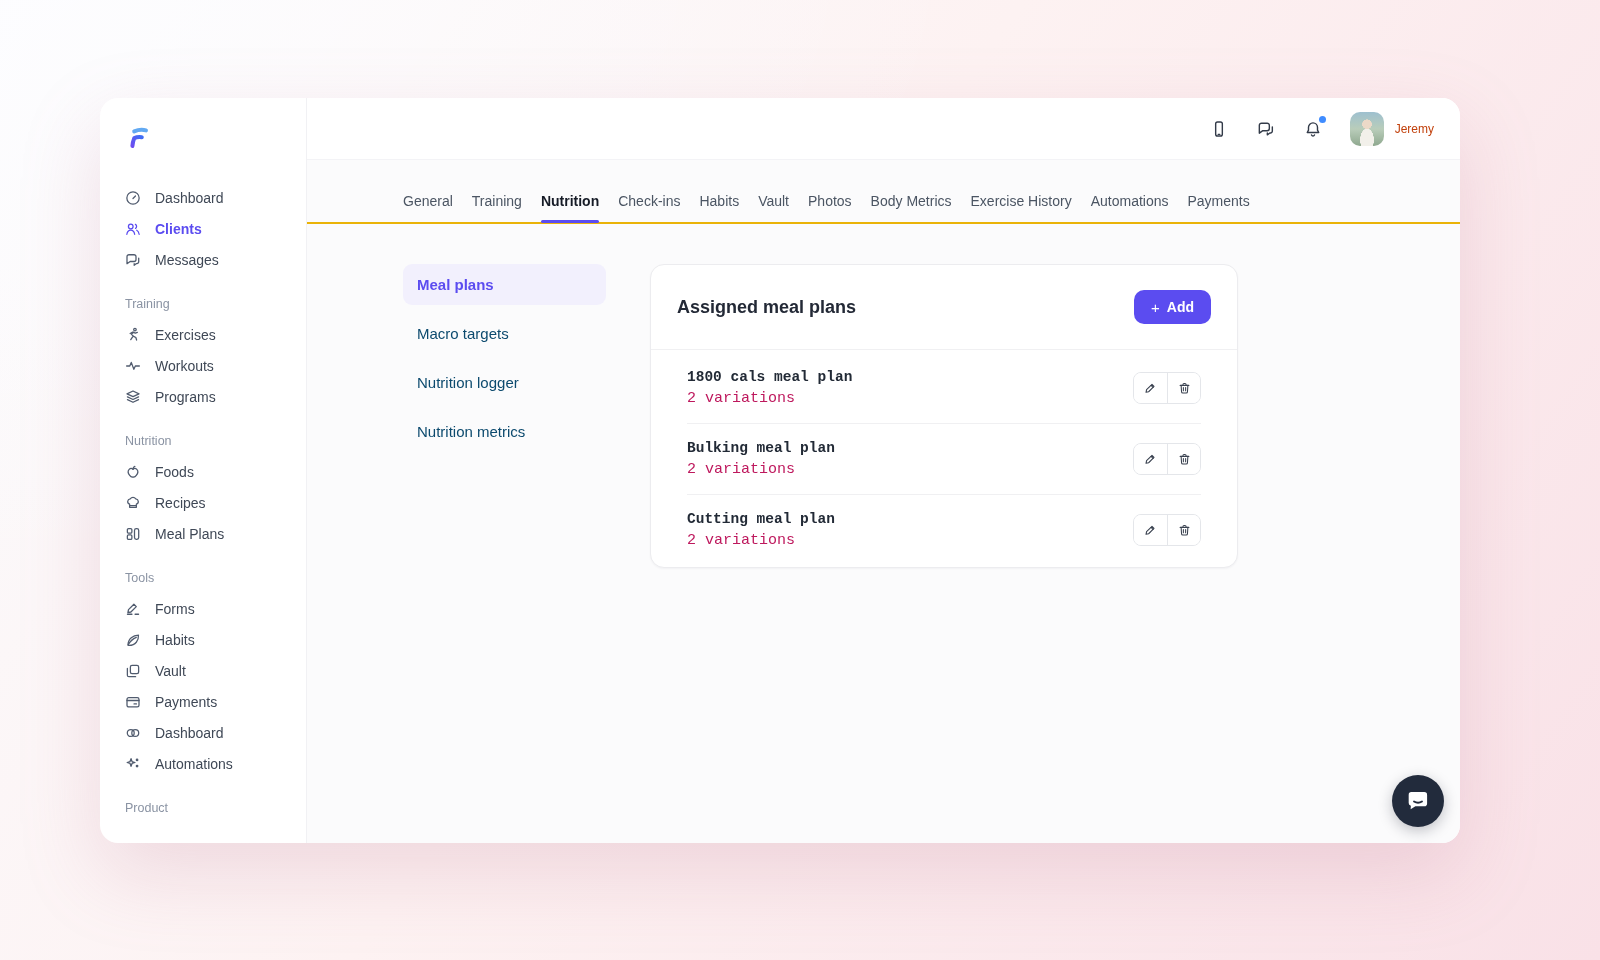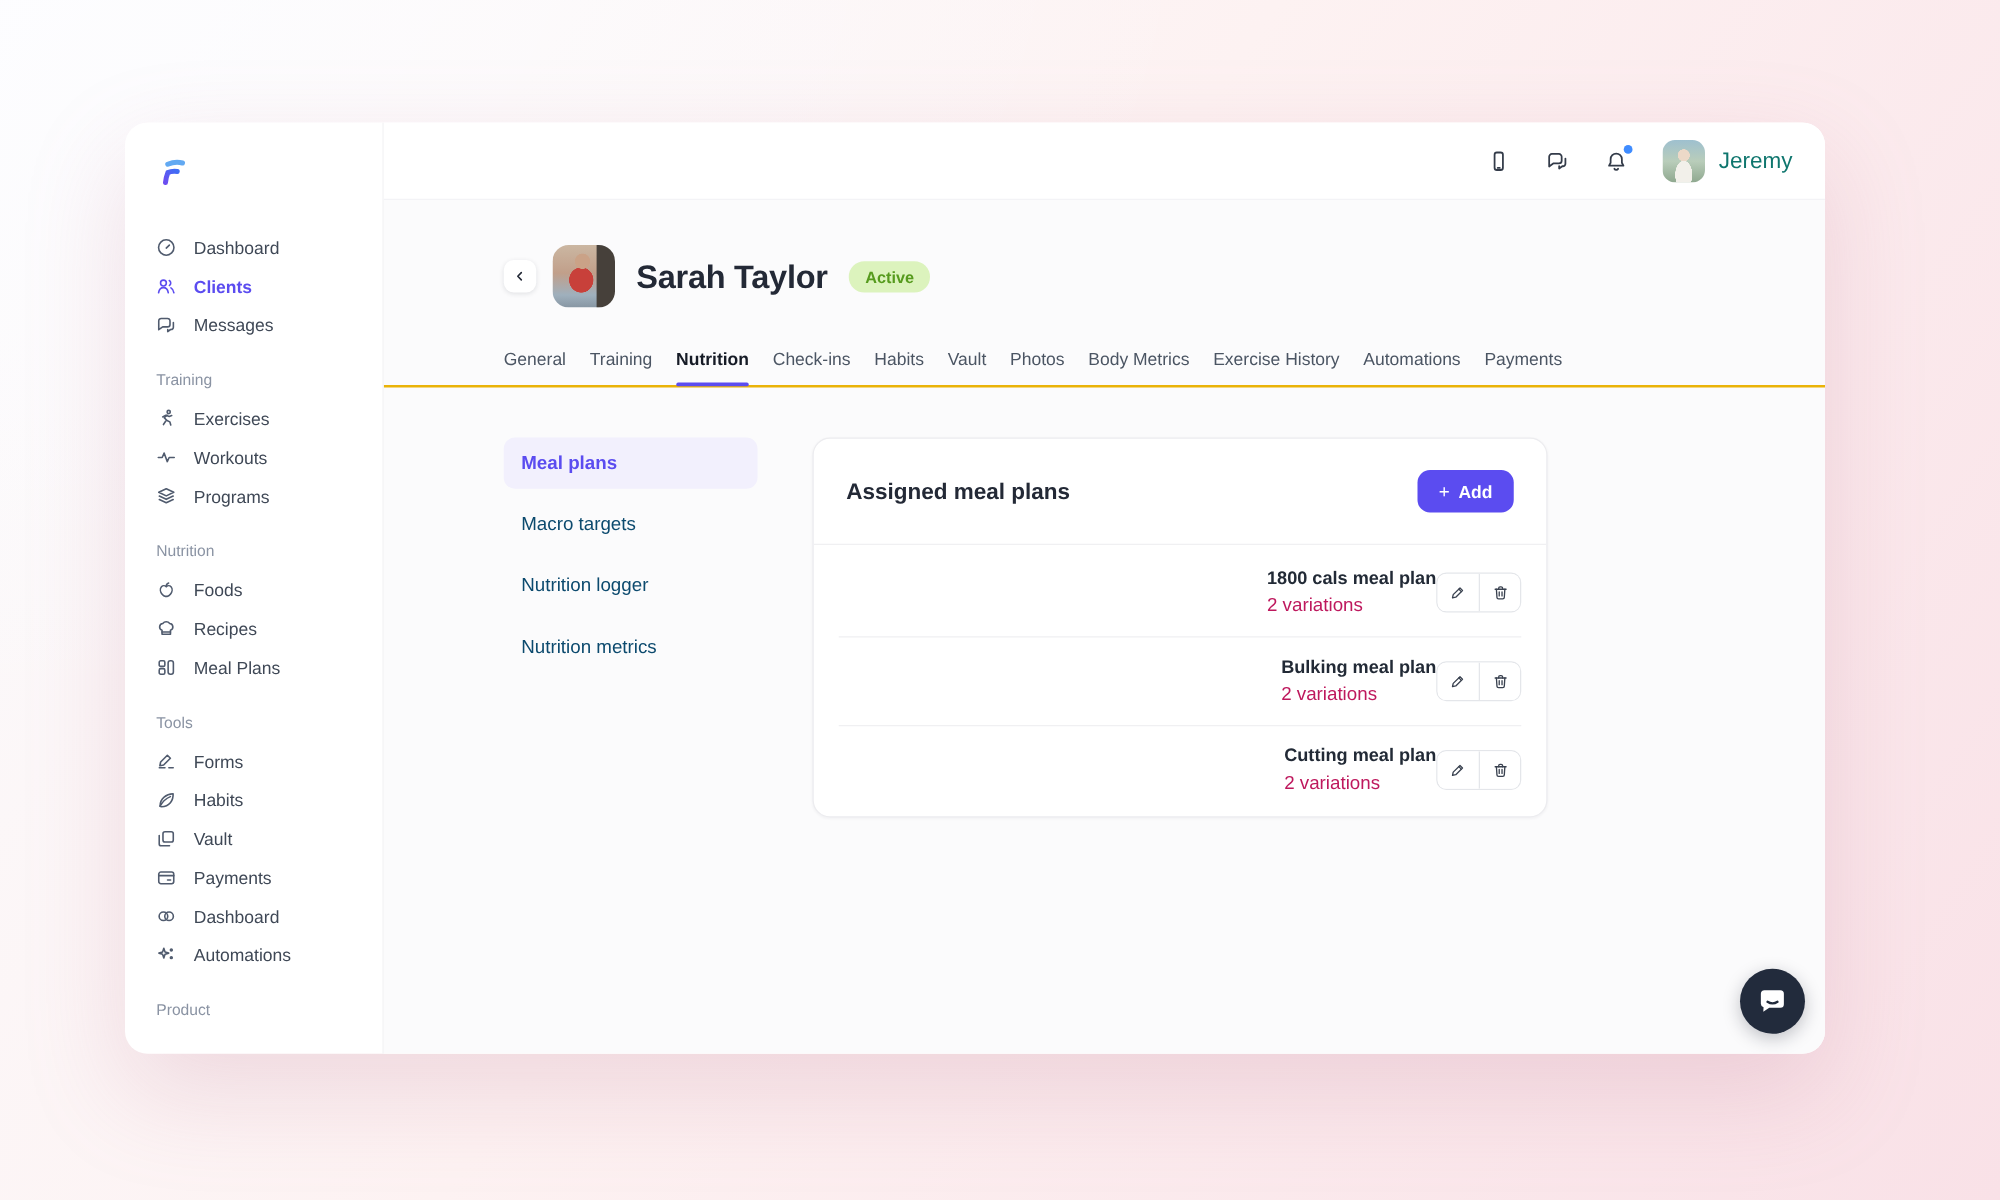--- a/index.html
+++ b/index.html
@@ -29,21 +29,21 @@
   .main { flex:1; display:flex; flex-direction:column; min-width:0; }
   .topbar { height:62px; flex:0 0 62px; background:#fff; border-bottom:1px solid #f3f3f6; display:flex; align-items:center; justify-content:flex-end; gap:27px; padding-right:26px; }
   .topbar .tico { width:20px; height:20px; color:#333b49; position:relative; cursor:pointer; }
   .dot { position:absolute; top:-3px; right:-3px; width:7px; height:7px; border-radius:50%; background:#3f8cff; }
   .userbox { display:flex; align-items:center; gap:11px; cursor:pointer; }
   .avatar-sm { width:34px; height:34px; border-radius:10px;
     background:
       radial-gradient(circle at 50% 36%, #ecd9c8 0 17%, rgba(0,0,0,0) 18%),
       radial-gradient(ellipse at 50% 82%, #f2f0ea 0 28%, rgba(0,0,0,0) 29%),
       linear-gradient(180deg, #9ec0cf 0%, #b9cdba 50%, #8fa88f 100%); }
-  .username { font-size:18px; color:#0f766e; }
+  .username { font-size:12px; color:#c2410c; }
   .content { flex:1; background:#fbfbfc; position:relative; overflow:hidden; }
   
   .client-row { display:flex; align-items:center; margin:36px 0 0 96px; }
   .back-btn { width:26px; height:26px; border-radius:8px; background:#fff; box-shadow:0 1px 4px rgba(20,24,40,.12); display:flex; align-items:center; justify-content:center; color:#232936; cursor:pointer; }
   .avatar-lg { width:50px; height:50px; border-radius:13px; margin-left:13px;
     background:
       radial-gradient(circle at 48% 26%, #caa287 0 13%, rgba(0,0,0,0) 14%),
       radial-gradient(ellipse at 46% 56%, #c8403a 0 25%, rgba(0,0,0,0) 26%),
       linear-gradient(90deg, rgba(0,0,0,0) 0 70%, #46403a 71%),
       linear-gradient(180deg, #cbb7a2 0%, #c19f8a 45%, #9fb0bd 80%, #8796a3 100%); }
@@ -60,21 +60,21 @@
   .subnav { width:203px; flex:0 0 203px; margin-right:44px; }
   .subnav-item { font-size:15px; color:#0c4a6e; padding:12px 14px; border-radius:9px; margin-bottom:8px; cursor:pointer; }
   .subnav-item.active { background:#f2f0fd; color:#5b4cf0; font-weight:600; }
   
   .card { width:588px; background:#fff; border:1px solid #ececef; border-radius:14px; box-shadow:0 1px 2px rgba(16,24,40,.04); }
   .card-head { display:flex; align-items:center; justify-content:space-between; padding:25px 26px; border-bottom:1px solid #f0f0f2; }
   .card-title { font-size:18px; font-weight:700; color:#232936; }
   .add-btn { background:#5b4cf0; color:#fff; border:none; border-radius:10px; font-family:inherit; font-size:14px; font-weight:600; padding:9px 17px; display:flex; align-items:center; gap:7px; cursor:pointer; }
   .add-plus { font-size:15px; font-weight:500; line-height:1; }
   .rows { padding:3px 0 2px; }
-  .plan-row { display:flex; align-items:center; justify-content:flex-end; margin:0 20px; padding:16px 0; }
+  .plan-row { display:flex; align-items:center; justify-content:space-between; margin:0 36px; padding:16px 0;font-family:Liberation Mono, monospace; }
   .plan-row + .plan-row { border-top:1px solid #f0f0f2; }
   .plan-title { font-size:14.5px; font-weight:600; color:#222a36; }
   .plan-sub { font-size:15px; color:#be185d; margin-top:5px; }
   .actions { display:flex; border:1px solid #e4e6ea; border-radius:8px; overflow:hidden; background:#fff; }
   .act-btn { width:33px; height:30px; background:#fff; border:none; display:flex; align-items:center; justify-content:center; color:#3a4250; cursor:pointer; }
   .act-btn + .act-btn { border-left:1px solid #e4e6ea; }
   
   .launcher { position:absolute; right:16px; bottom:16px; width:52px; height:52px; border-radius:50%; background:#222b3c; display:flex; align-items:center; justify-content:center; cursor:pointer; box-shadow:0 4px 14px rgba(20,25,40,.25); }
 </style>
 </head>
@@ -274,30 +274,20 @@
         <span class="dot"></span>
       </span>
       <div class="userbox">
         <div class="avatar-sm"></div>
         <span class="username">Jeremy</span>
       </div>
     </div>
 
     <div class="content">
 
-      <div class="client-row">
-        <div class="back-btn">
-          <svg width="14" height="14" viewBox="0 0 24 24" fill="none" stroke="currentColor" stroke-width="2.2" stroke-linecap="round" stroke-linejoin="round">
-              <path d="M13.8 7 9 12l4.8 5"></path>
-            </svg>
-        </div>
-        <div class="avatar-lg"></div>
-        <div class="client-name">Sarah Taylor</div>
-        <div class="badge">Active</div>
-      </div>
 
       <div class="tabs-wrap">
         <div class="tabs">
           <div class="tab">General</div>
           <div class="tab">Training</div>
           <div class="tab active">Nutrition</div>
           <div class="tab">Check-ins</div>
           <div class="tab">Habits</div>
           <div class="tab">Vault</div>
           <div class="tab">Photos</div>

